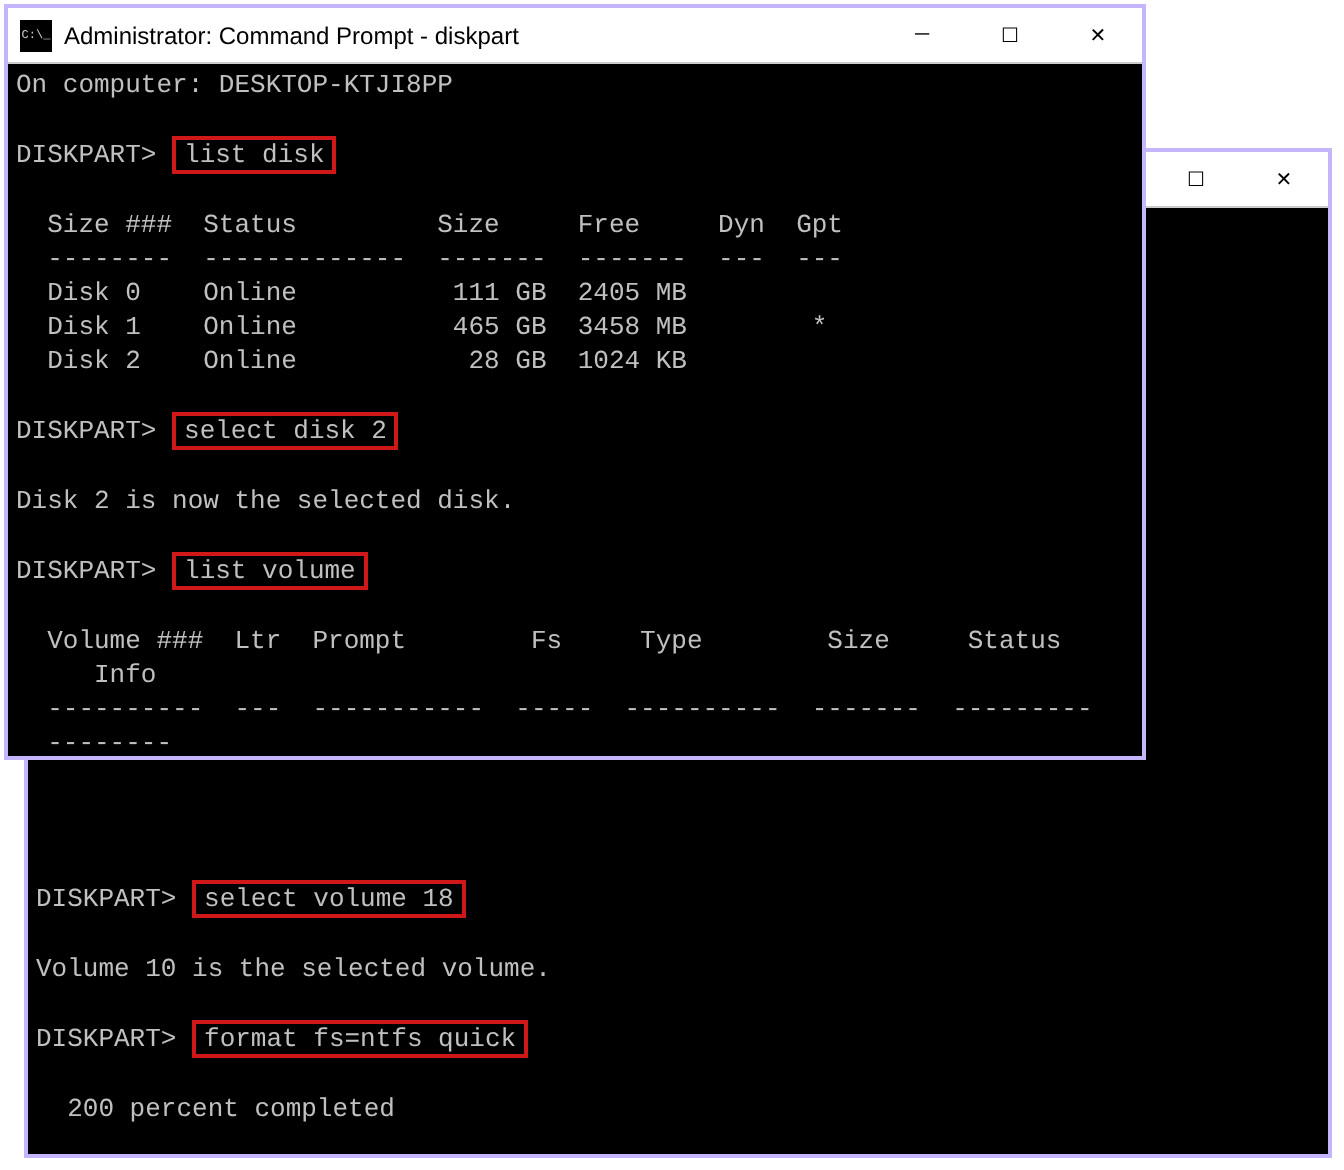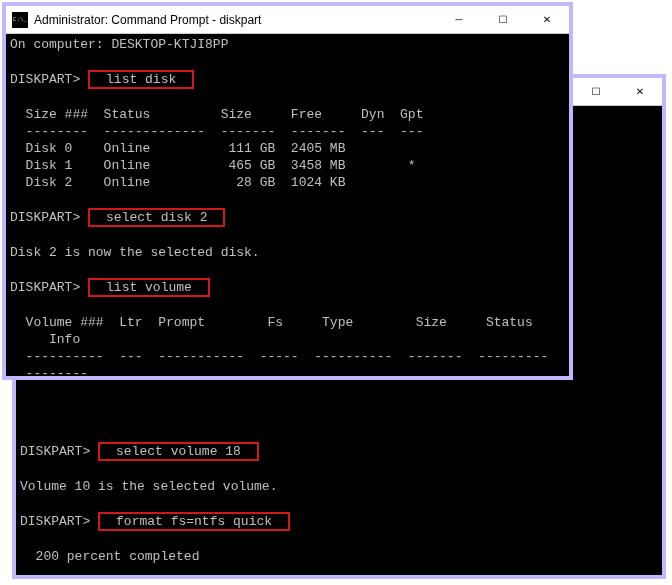--- a/index.html
+++ b/index.html
@@ -7,21 +7,21 @@
       background: #fff;
       width: 672px;
       height: 585px;
       position: relative;
       font-family: Consolas, "Courier New", monospace;
       font-size: 13px;
       overflow: hidden;
     }
     .window {
       position: absolute;
-      border: 4px solid #c4b5fd;
+      border: 2px solid #c4b5fd;
       background: #000;
       display: flex;
       flex-direction: column;
     }
     .titlebar {
       background: #fff;
       height: 28px;
       display: flex;
       align-items: center;
       border-bottom: 1px solid #ccc;
@@ -72,21 +72,21 @@
       background: #000;
       color: #c0c0c0;
       padding: 2px 4px;
       line-height: 17px;
       white-space: pre;
       overflow: hidden;
     }
     .prompt { color: #c0c0c0; margin-top: 46px; }
     .hl {
       border: 2px solid #d01818;
-      padding: 0 16px;
+      padding: 0 4px;
       display: inline-block;
       line-height: 15px;
     }
     
     .window-back {
       left: 12px;
       top: 74px;
       width: 654px;
       height: 505px;
     }

